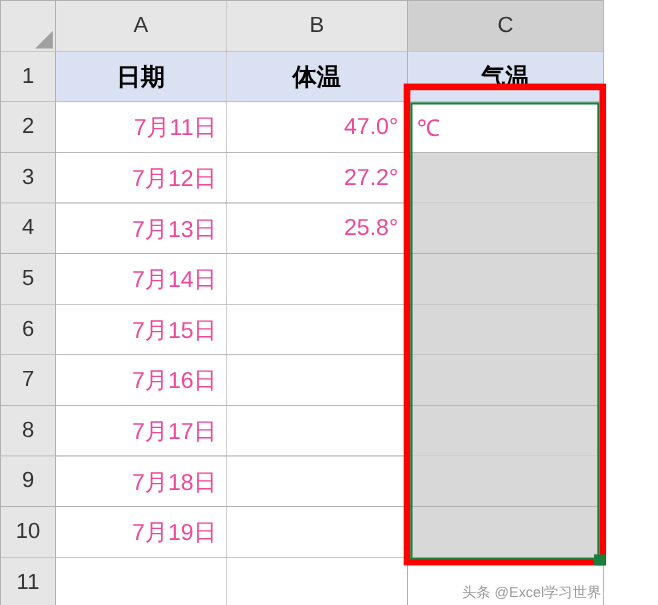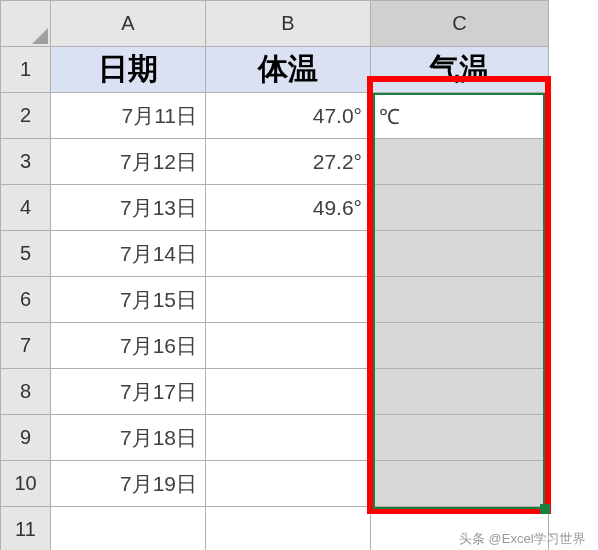--- a/index.html
+++ b/index.html
@@ -56,29 +56,29 @@
       text-align: center;
       font-weight: normal;
       color: #333;
       width: 50px;
       border-right: 1px solid #999;
     }
     .header-cell {
       background: #d9e1f2;
       text-align: center;
       font-weight: bold;
-      font-size: 30px;
+      font-size: 22px;
       color: #000;
     }
     .data-cell {
       background: #fff;
       text-align: right;
       padding-right: 8px;
       font-size: 21px;
-      color: #404040;
+      color: #ec4899;
     }
     .data-cell.left-align {
       text-align: left;
       padding-left: 8px;
       padding-right: 0;
     }
     .selected-cell {
       background: #d8d8d8;
     }
     .active-cell {
@@ -144,21 +144,21 @@
   </tr>
   <tr>
     <th class="row-header">3</th>
     <td class="data-cell">7月12日</td>
     <td class="data-cell">27.2°</td>
     <td class="data-cell selected-cell"></td>
   </tr>
   <tr>
     <th class="row-header">4</th>
     <td class="data-cell">7月13日</td>
-    <td class="data-cell">49.6°</td>
+    <td class="data-cell">25.8°</td>
     <td class="data-cell selected-cell"></td>
   </tr>
   <tr>
     <th class="row-header">5</th>
     <td class="data-cell">7月14日</td>
     <td class="data-cell"></td>
     <td class="data-cell selected-cell"></td>
   </tr>
   <tr>
     <th class="row-header">6</th>
@@ -196,13 +196,13 @@
     <td></td>
     <td></td>
   </tr>
 </tbody>
   </table>
 
 <div class="selection-overlay" style="left:367px; top:76px; width:184px; height:438px;"></div>
 <div class="selection-inner" style="left:373px; top:93px; width:172px; height:416px;"></div>
 <div class="fill-handle" style="left:540px; top:504px;"></div>
 
-<div class="watermark" style="left:420px; top:530px;margin-left:39px;">头条 @Excel学习世界</div>
+<div class="watermark" style="left:420px; top:530px;">头条 @Excel学习世界</div>
 
 </body></html>

